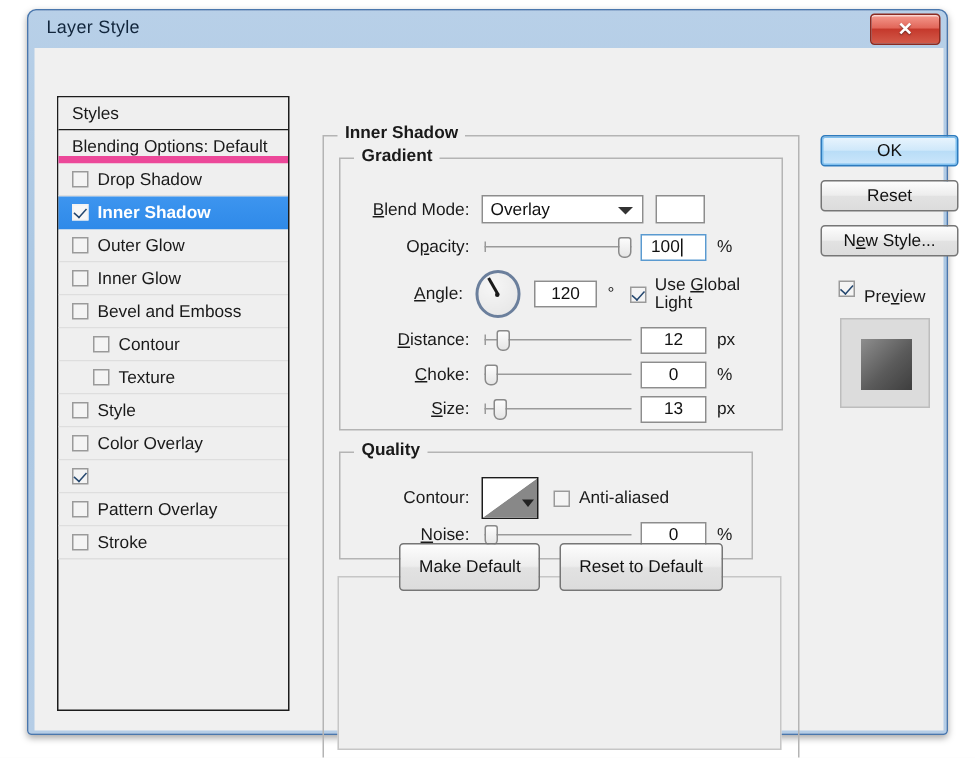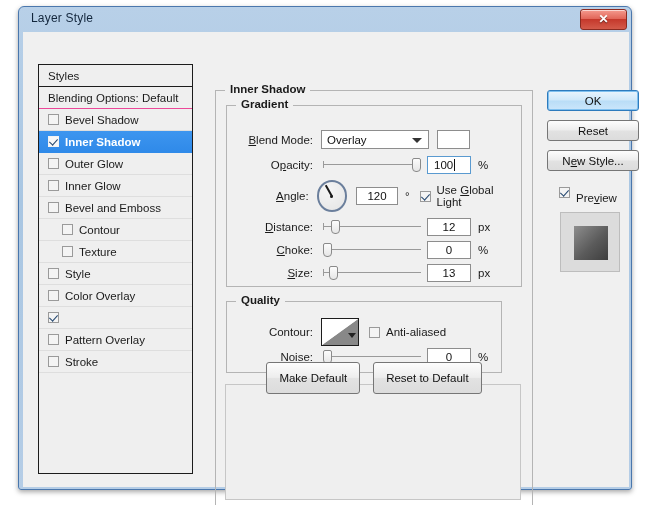--- a/index.html
+++ b/index.html
@@ -87,21 +87,21 @@
     border-bottom: 1px solid #1c1c1c;
     background: #efefef;
     box-sizing: border-box;
   }
   .styles-sub {
     height: 22px;
     line-height: 22px;
     padding-left: 9px;
     font-size: 11.5px;
     color: #1a1a1a;
-    border-bottom: 1px solid #ec4899;
+    border-bottom: 5px solid #ec4899;
     background: #efefef;
     box-sizing: border-box;
   }
   .style-row {
     height: 22px;
     line-height: 22px;
     padding-left: 9px;
     font-size: 11.5px;
     color: #1a1a1a;
     border-bottom: 1px solid #dedede;
@@ -429,21 +429,21 @@
     </div>
 
     <div class="client">
 
       <div class="styles-panel">
         <div class="styles-header">Styles</div>
         <div class="styles-sub">Blending Options: Default</div>
         <div id="styles-rows">
             <div class="style-row">
               <span class="cb"></span>
-              <span class="label">Bevel Shadow</span>
+              <span class="label">Drop Shadow</span>
             </div>
             <div class="style-row selected">
               <span class="cb checked"></span>
               <span class="label">Inner Shadow</span>
             </div>
             <div class="style-row">
               <span class="cb"></span>
               <span class="label">Outer Glow</span>
             </div>
             <div class="style-row">

